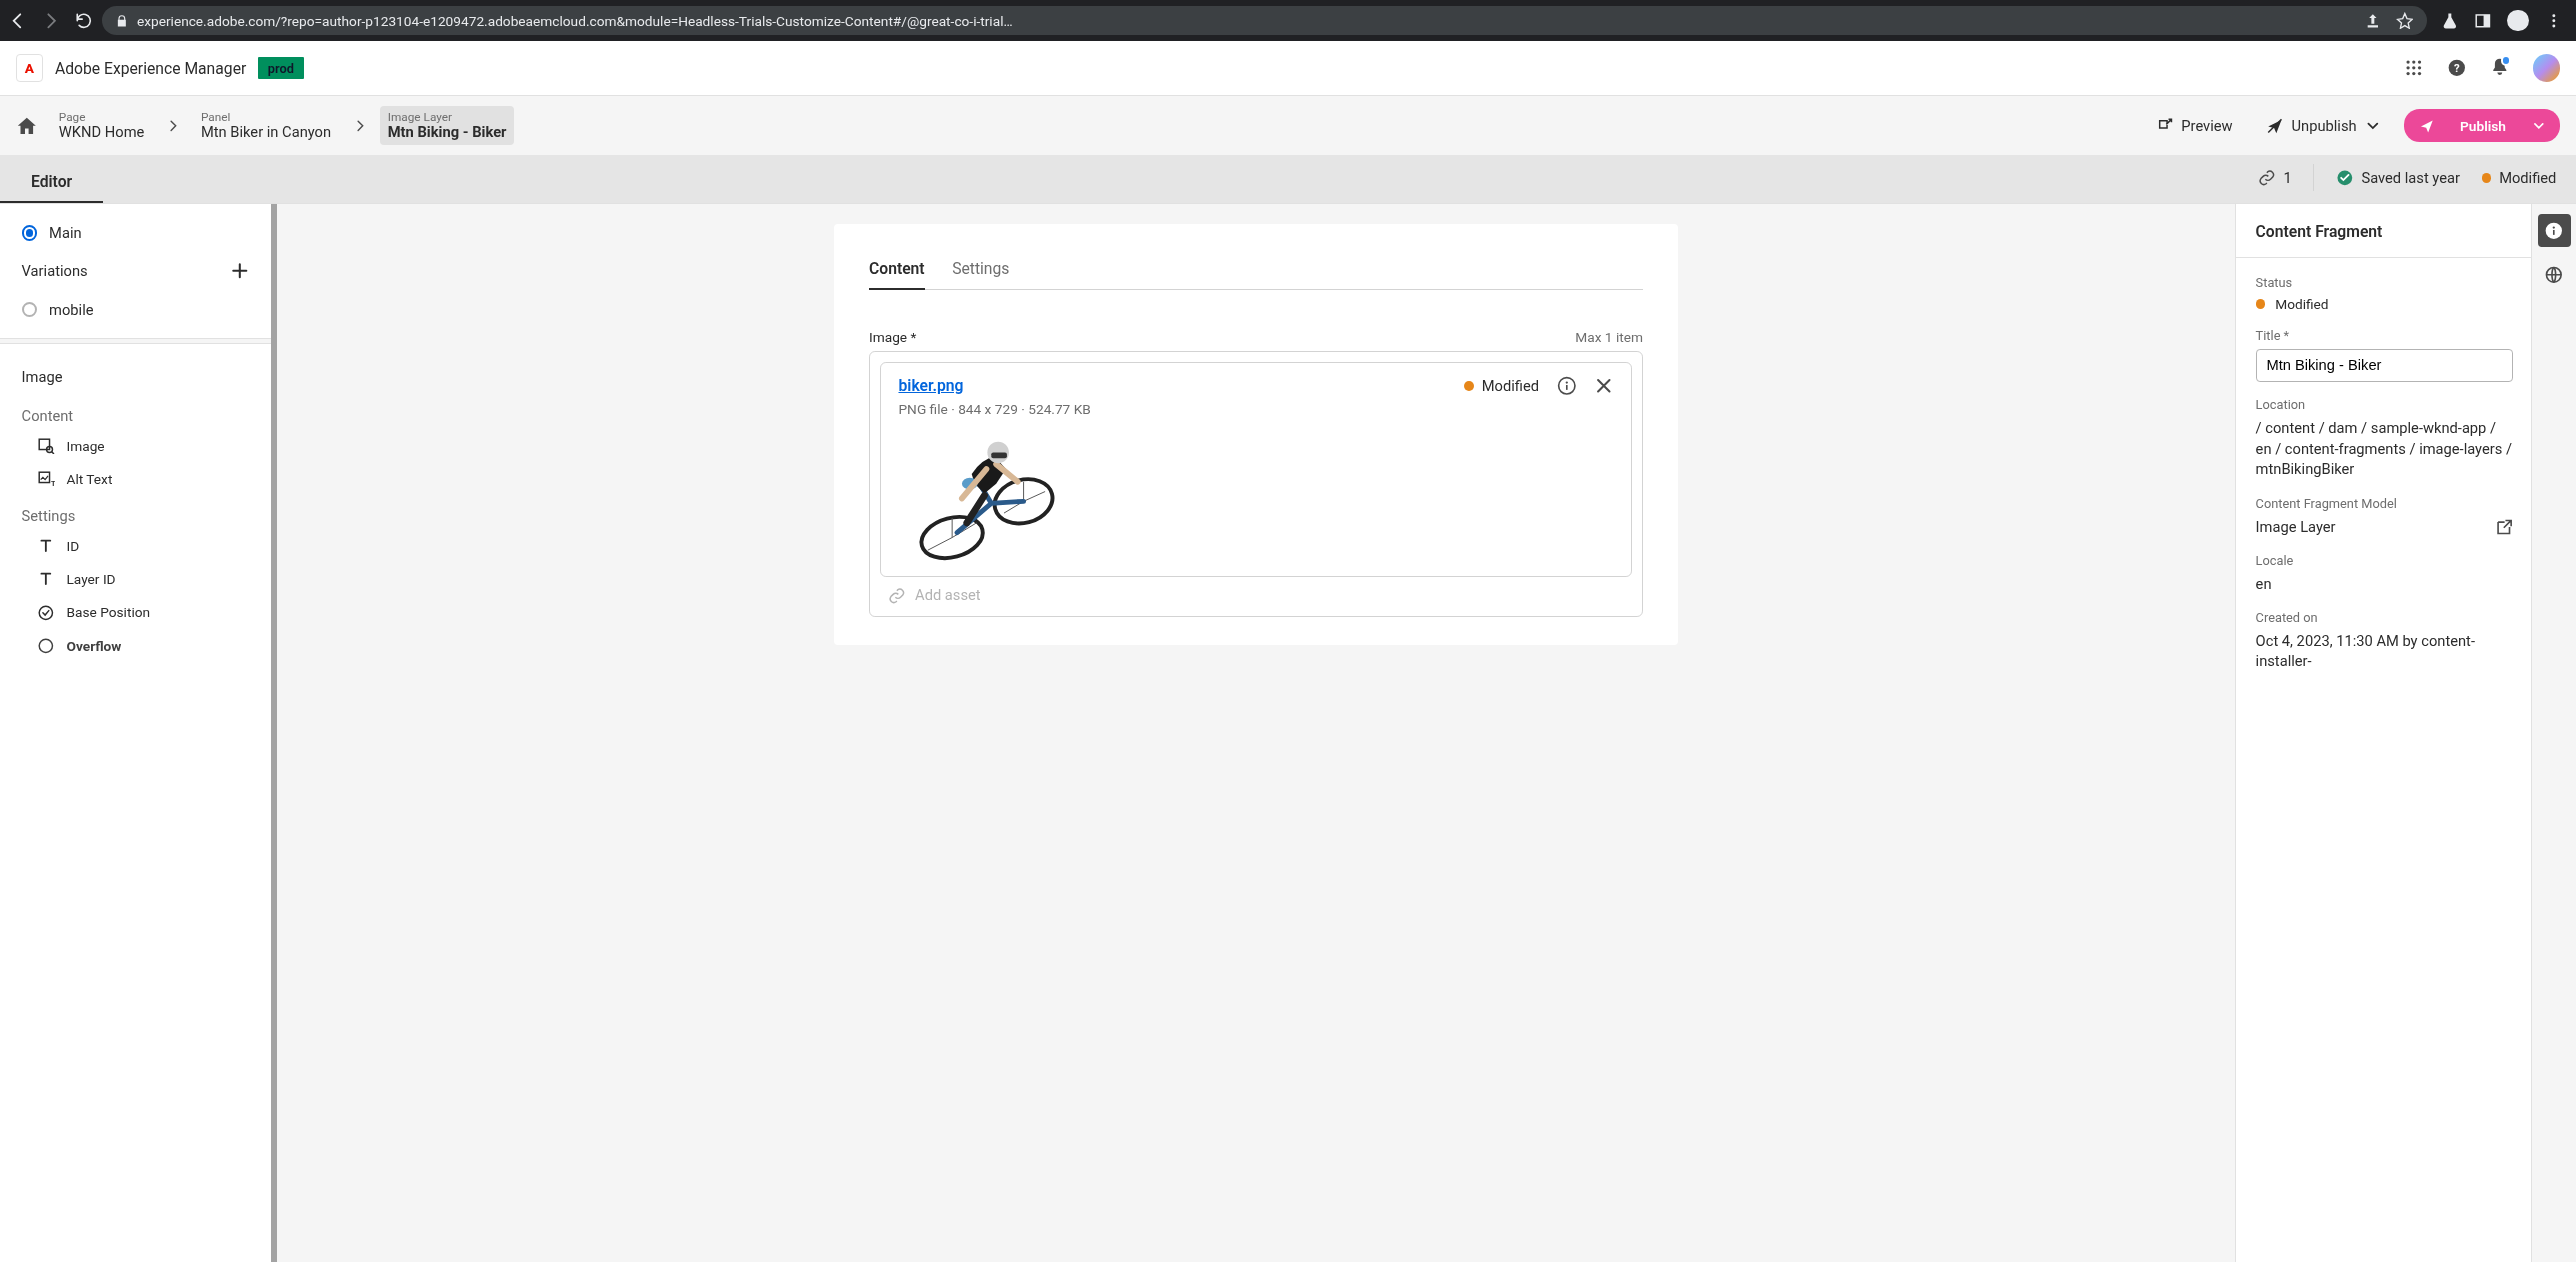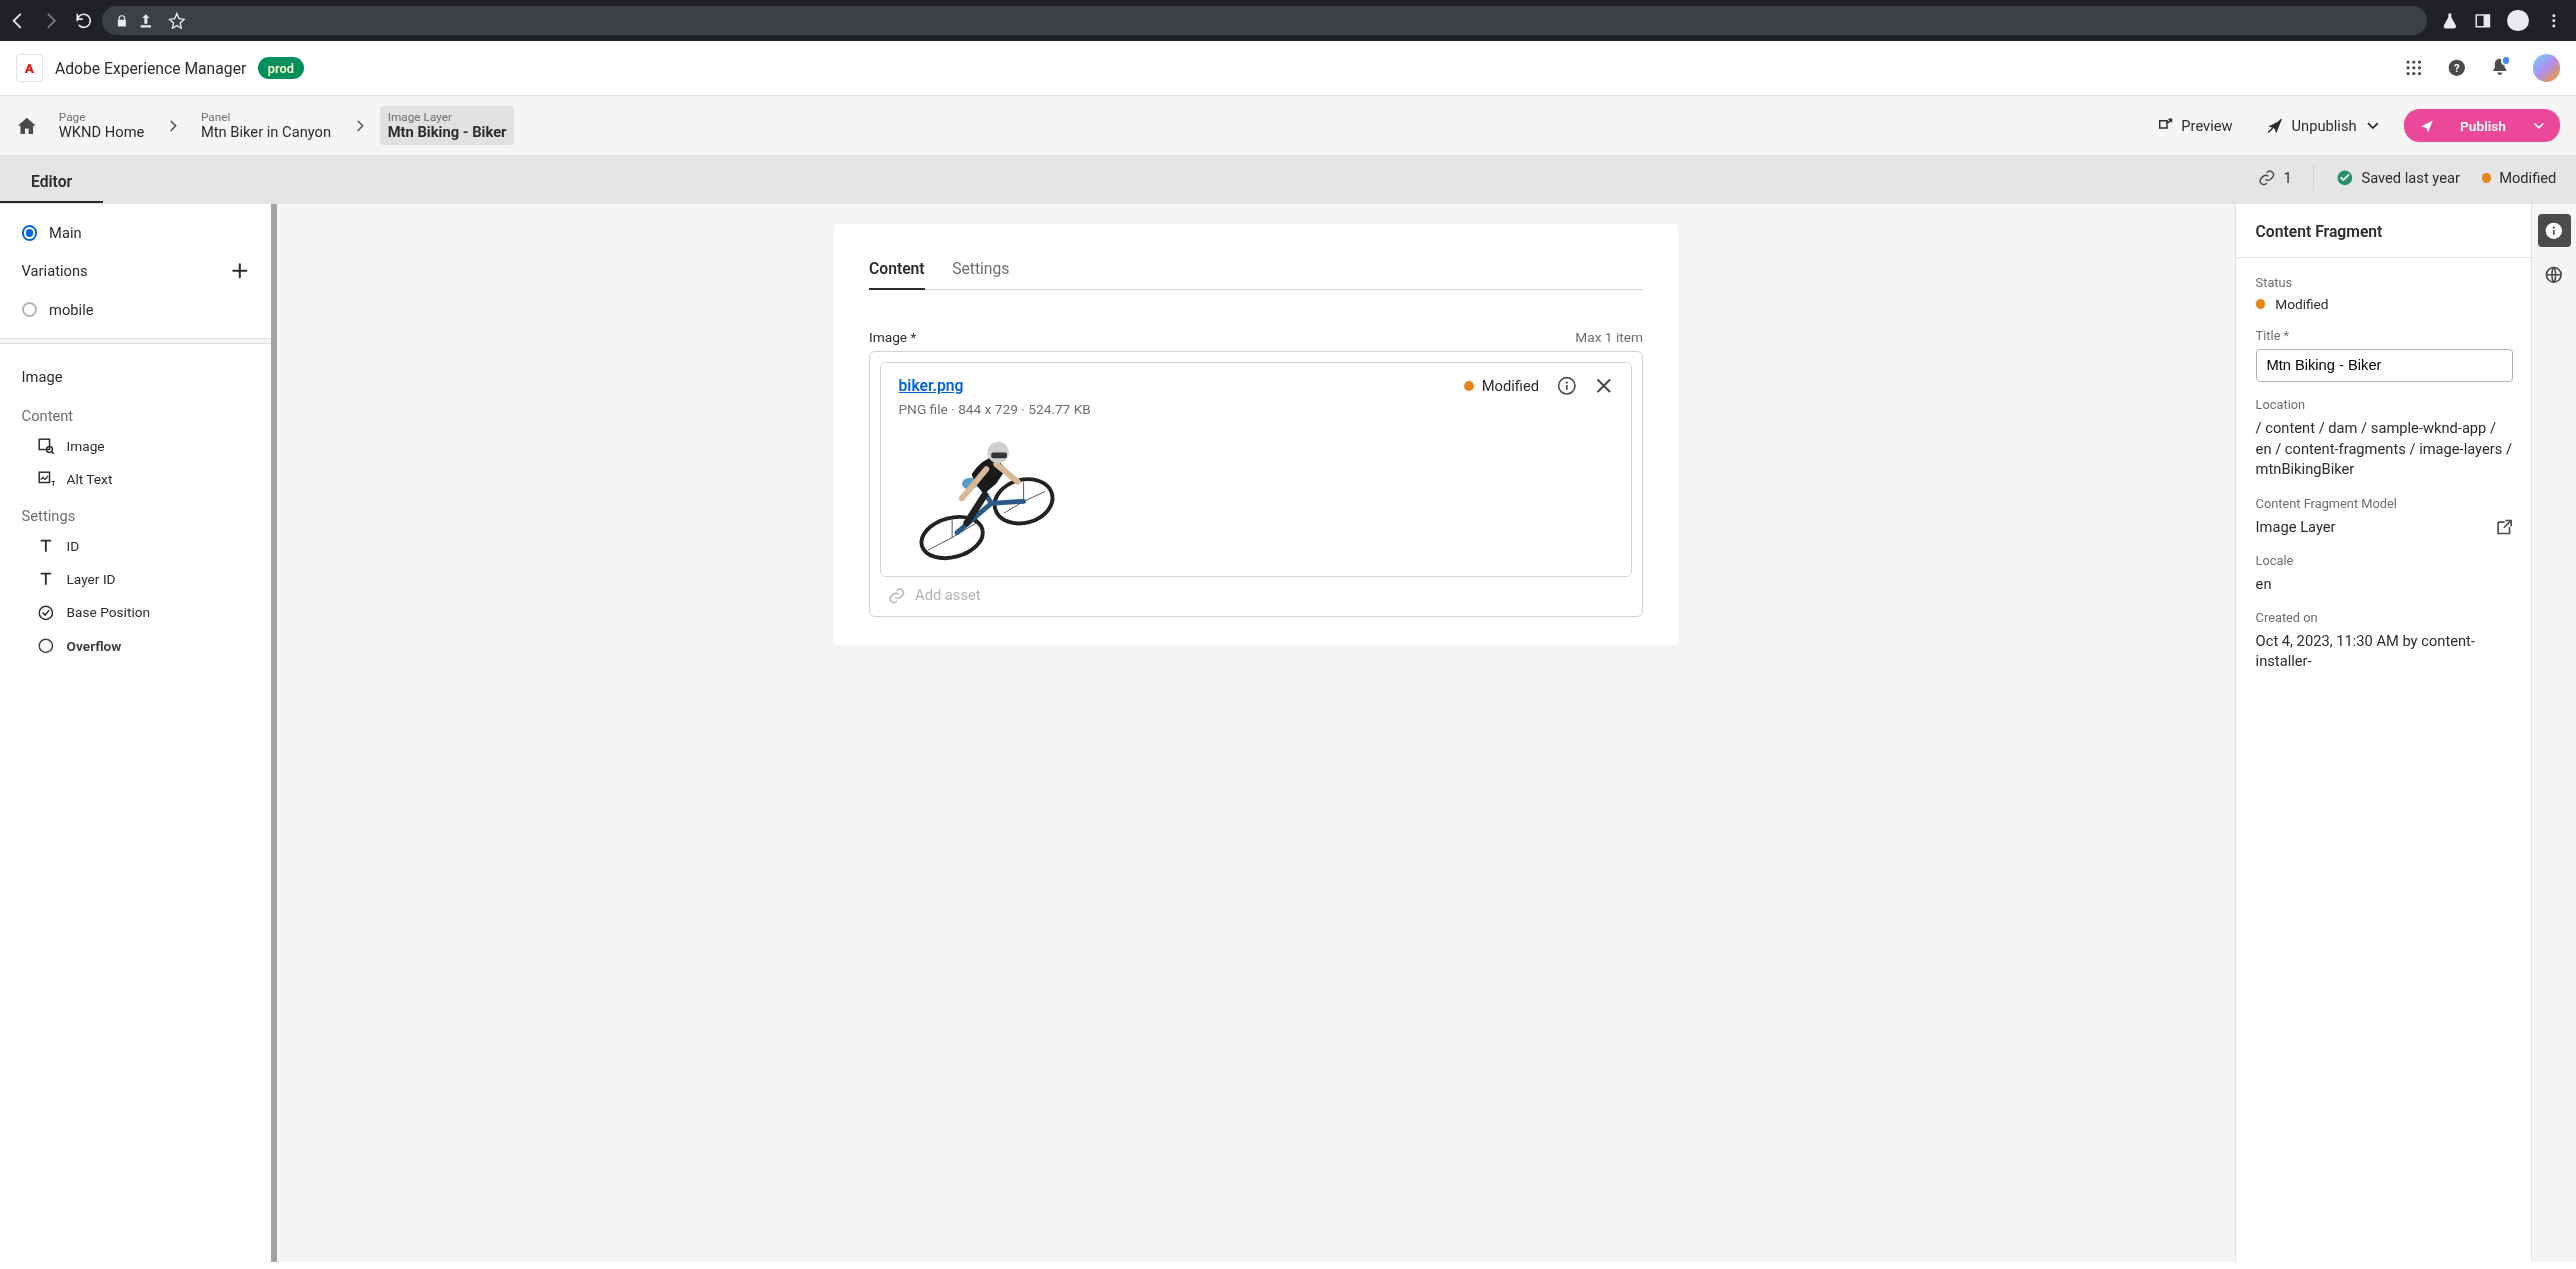--- a/index.html
+++ b/index.html
@@ -14,21 +14,21 @@
   .url-text { flex: 1; white-space: nowrap; overflow: hidden; text-overflow: ellipsis; }
   .url-right { display: flex; gap: 13.7px; align-items: center; fill: #e8eaed; color:#e8eaed; }
   .browser-right { display: flex; gap: 15.7px; align-items: center; padding: 0 5.9px; }
   .browser-right svg { fill: #e8eaed; width: 17.7px; height: 17.7px; }
   .browser-right .avatar { width: 21.6px; height: 21.6px; border-radius: 50%; background: #5f6368; }
 
   
   .aem-top { height: 55px; border-bottom: 1px solid #e1e1e1; display: flex; align-items: center; padding: 0 15.7px; justify-content: space-between; background: #fff; }
   .aem-brand { display: flex; align-items: center; gap: 11.8px; }
   .aem-logo { width: 27.5px; height: 27.5px; border: 1px solid #e1e1e1; border-radius: 3.9px; display: flex; align-items: center; justify-content: center; font-weight: 800; color: #eb1000; }
-  .aem-env { background: #008f5d; color: #fef9c3; border-radius: 11px; padding: 3.9px 9.8px; font-size: 12.8px; font-weight: 600; }
+  .aem-env { background: #008f5d; color: #0f172a; border-radius: 1px; padding: 3.9px 9.8px; font-size: 12.8px; font-weight: 600; }
   .aem-top-right { display: flex; align-items: center; gap: 23.5px; }
   .aem-top-right .tricon { width: 19.6px; height: 19.6px; fill: #4b4b4b; cursor: pointer; }
   .bell-wrap { position: relative; }
   .bell-wrap .dot { position: absolute; top: -2px; right: -2px; width: 10.8px; height: 10.8px; background: #378ef0; border-radius: 50%; border: 2px solid #fff; }
   .aem-avatar { width: 27.5px; height: 27.5px; border-radius: 50%; background: linear-gradient(135deg,#66d3fa,#b48def,#f59e0b); }
 
   
   .crumb-bar { background: #f5f5f5; border-bottom: 0; padding: 9.8px 15.7px; display: flex; align-items: center; justify-content: space-between; }
   .crumb-left { display: flex; align-items: center; gap: 13.7px; }
   .home-ic { width: 21.6px; height: 21.6px; fill: #4b4b4b; cursor: pointer; }
@@ -130,20 +130,21 @@
     <span class="bn">
         <svg viewBox="0 0 24 24">
           <path d="M4 12a8 8 0 1 1 2.3 5.6M4 4v6h6" stroke="#e8eaed" stroke-width="2" fill="none" stroke-linecap="round"></path>
         </svg>
       </span>
   </div>
   <div class="url-bar">
     <svg class="lock" viewBox="0 0 24 24">
         <path d="M6 10V8a6 6 0 1 1 12 0v2h1v12H5V10h1zm2 0h8V8a4 4 0 1 0-8 0v2z"></path>
       </svg>
+    <span class="url-text">experience.adobe.com/?repo=author-p123104-e1209472.adobeaemcloud.com&amp;module=Headless-Trials-Customize-Content#/@great-co-i-trial…</span>
     <div class="url-right">
       <svg width="17.7" height="17.7" viewBox="0 0 24 24">
           <path d="M12 3l5 5h-3v8h-4V8H7l5-5zM5 18h14v3H5z"></path>
         </svg>
       <svg width="17.7" height="17.7" viewBox="0 0 24 24">
           <path d="M12 2l2.9 6.9L22 10l-5.5 4.8L18 22l-6-3.6L6 22l1.5-7.2L2 10l7.1-1.1z" fill="none" stroke="#e8eaed" stroke-width="1.8"></path>
         </svg>
     </div>
   </div>
   <div class="browser-right">

